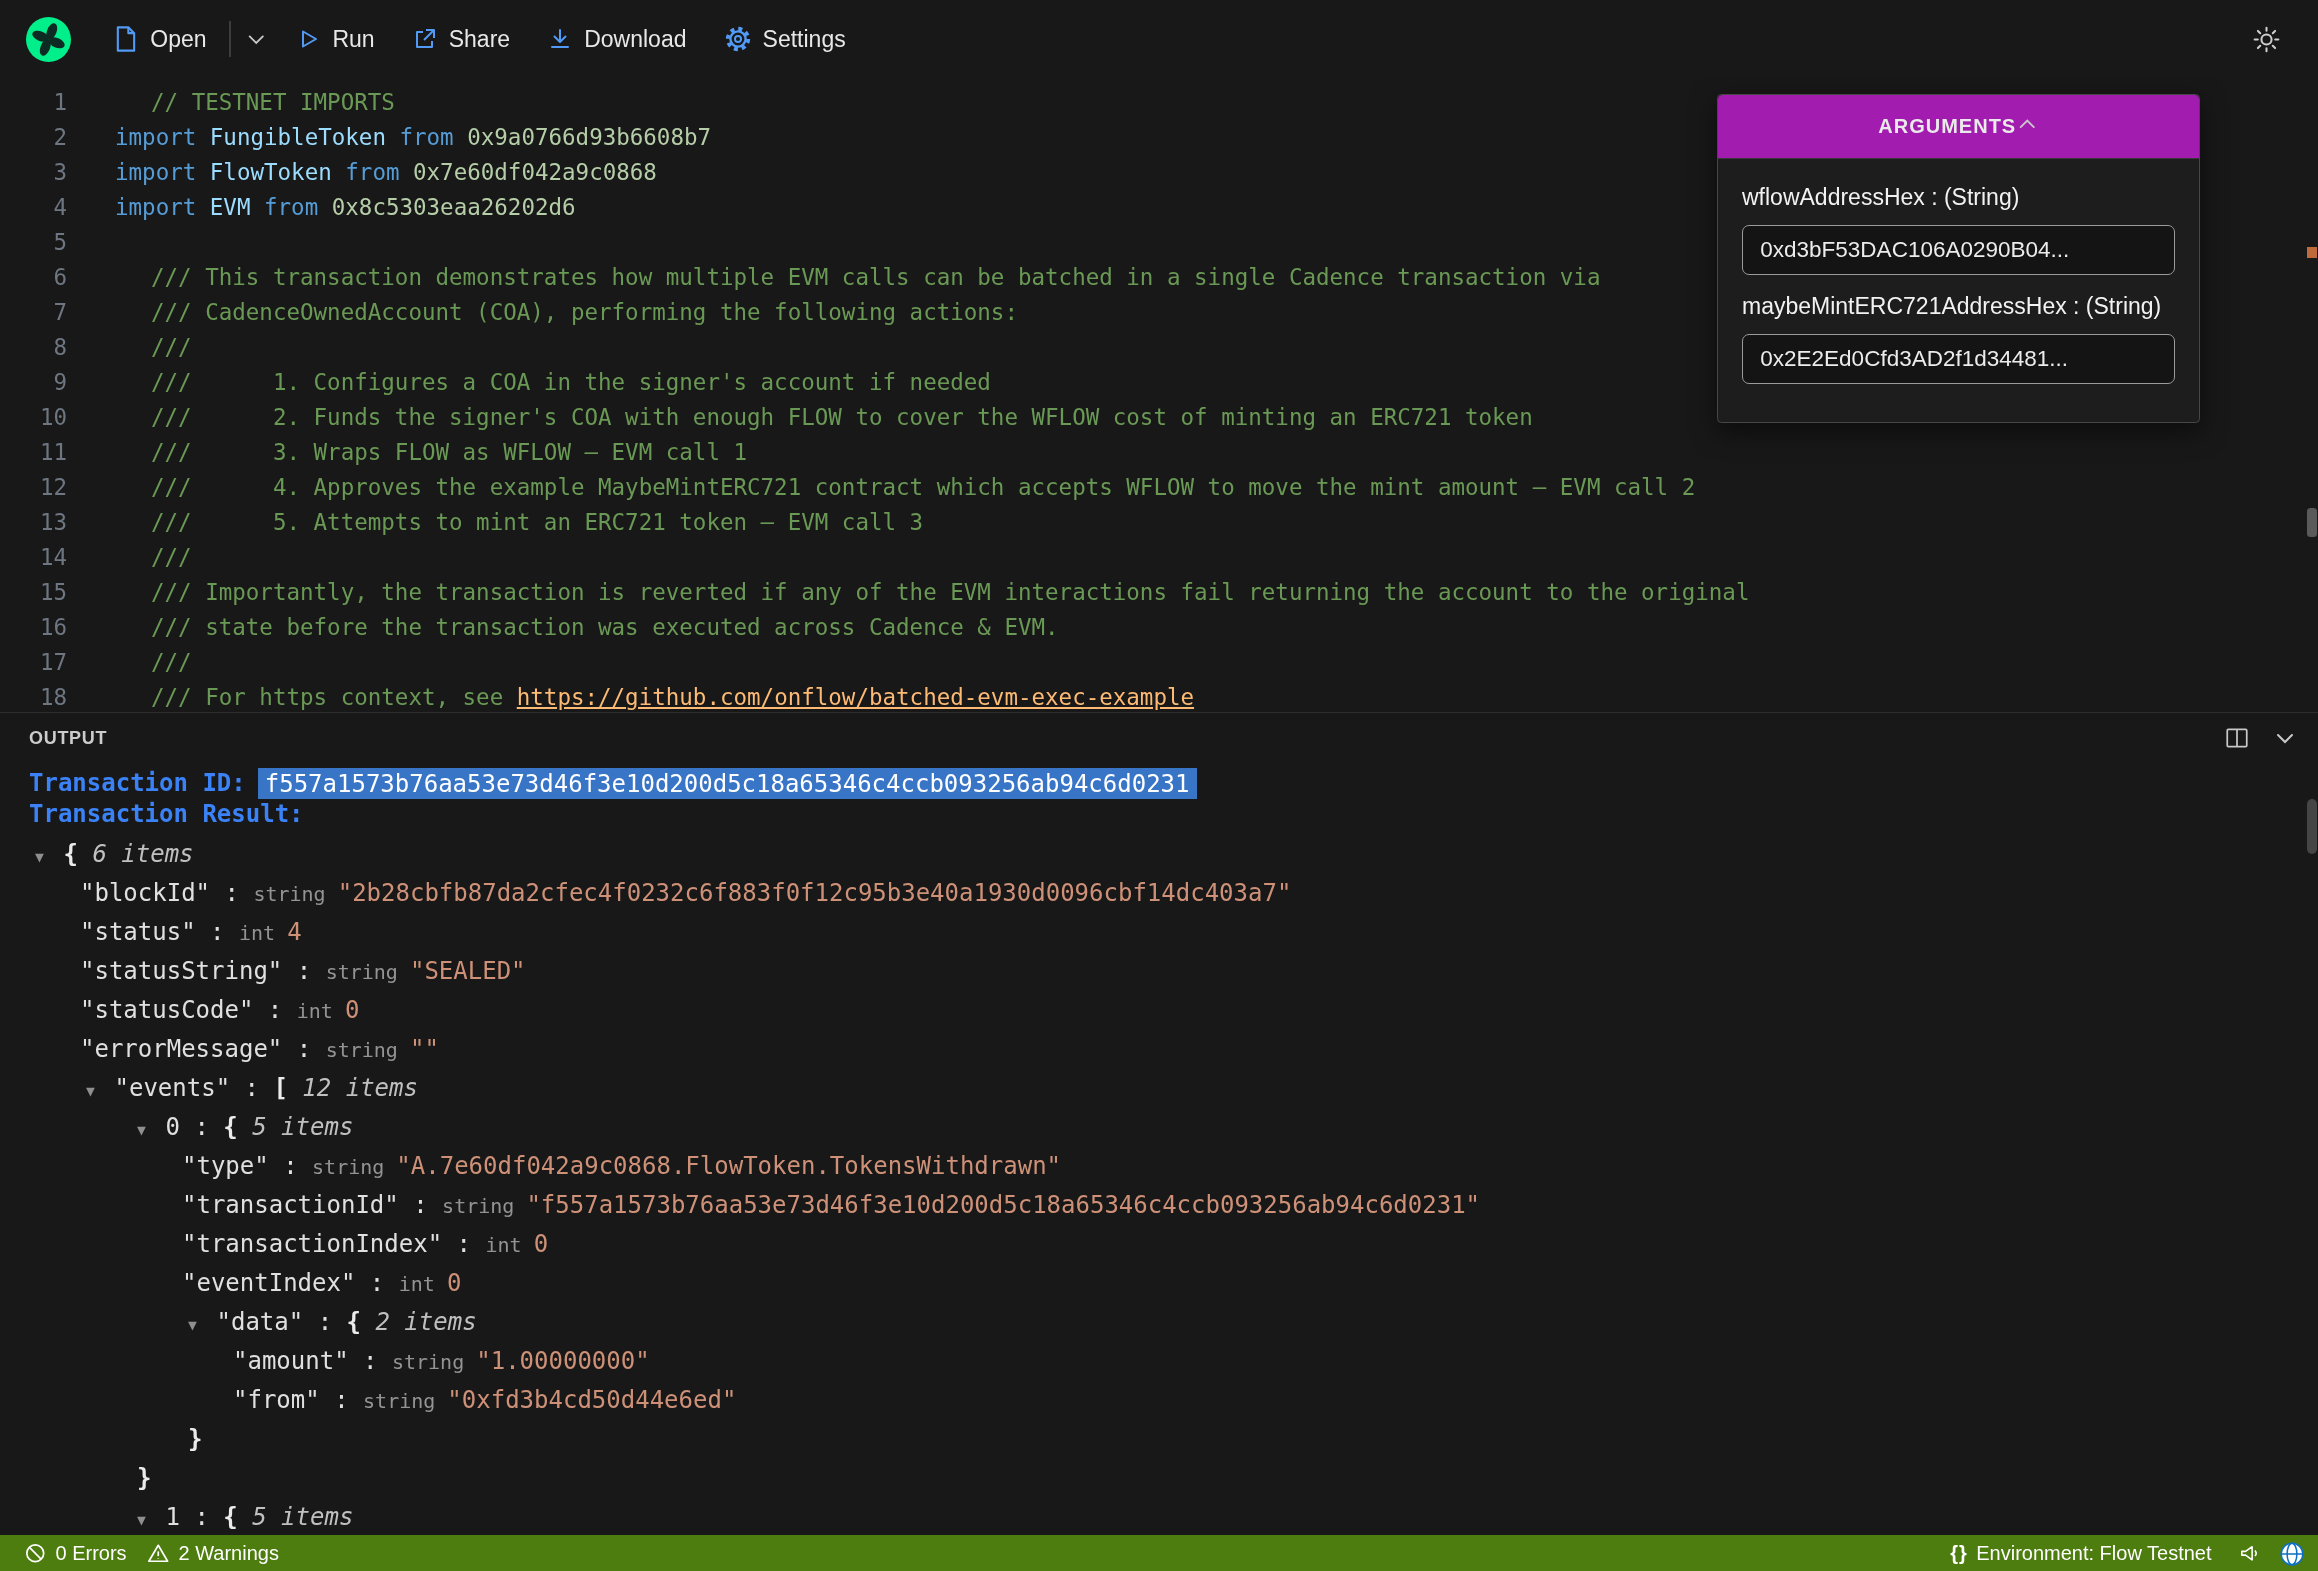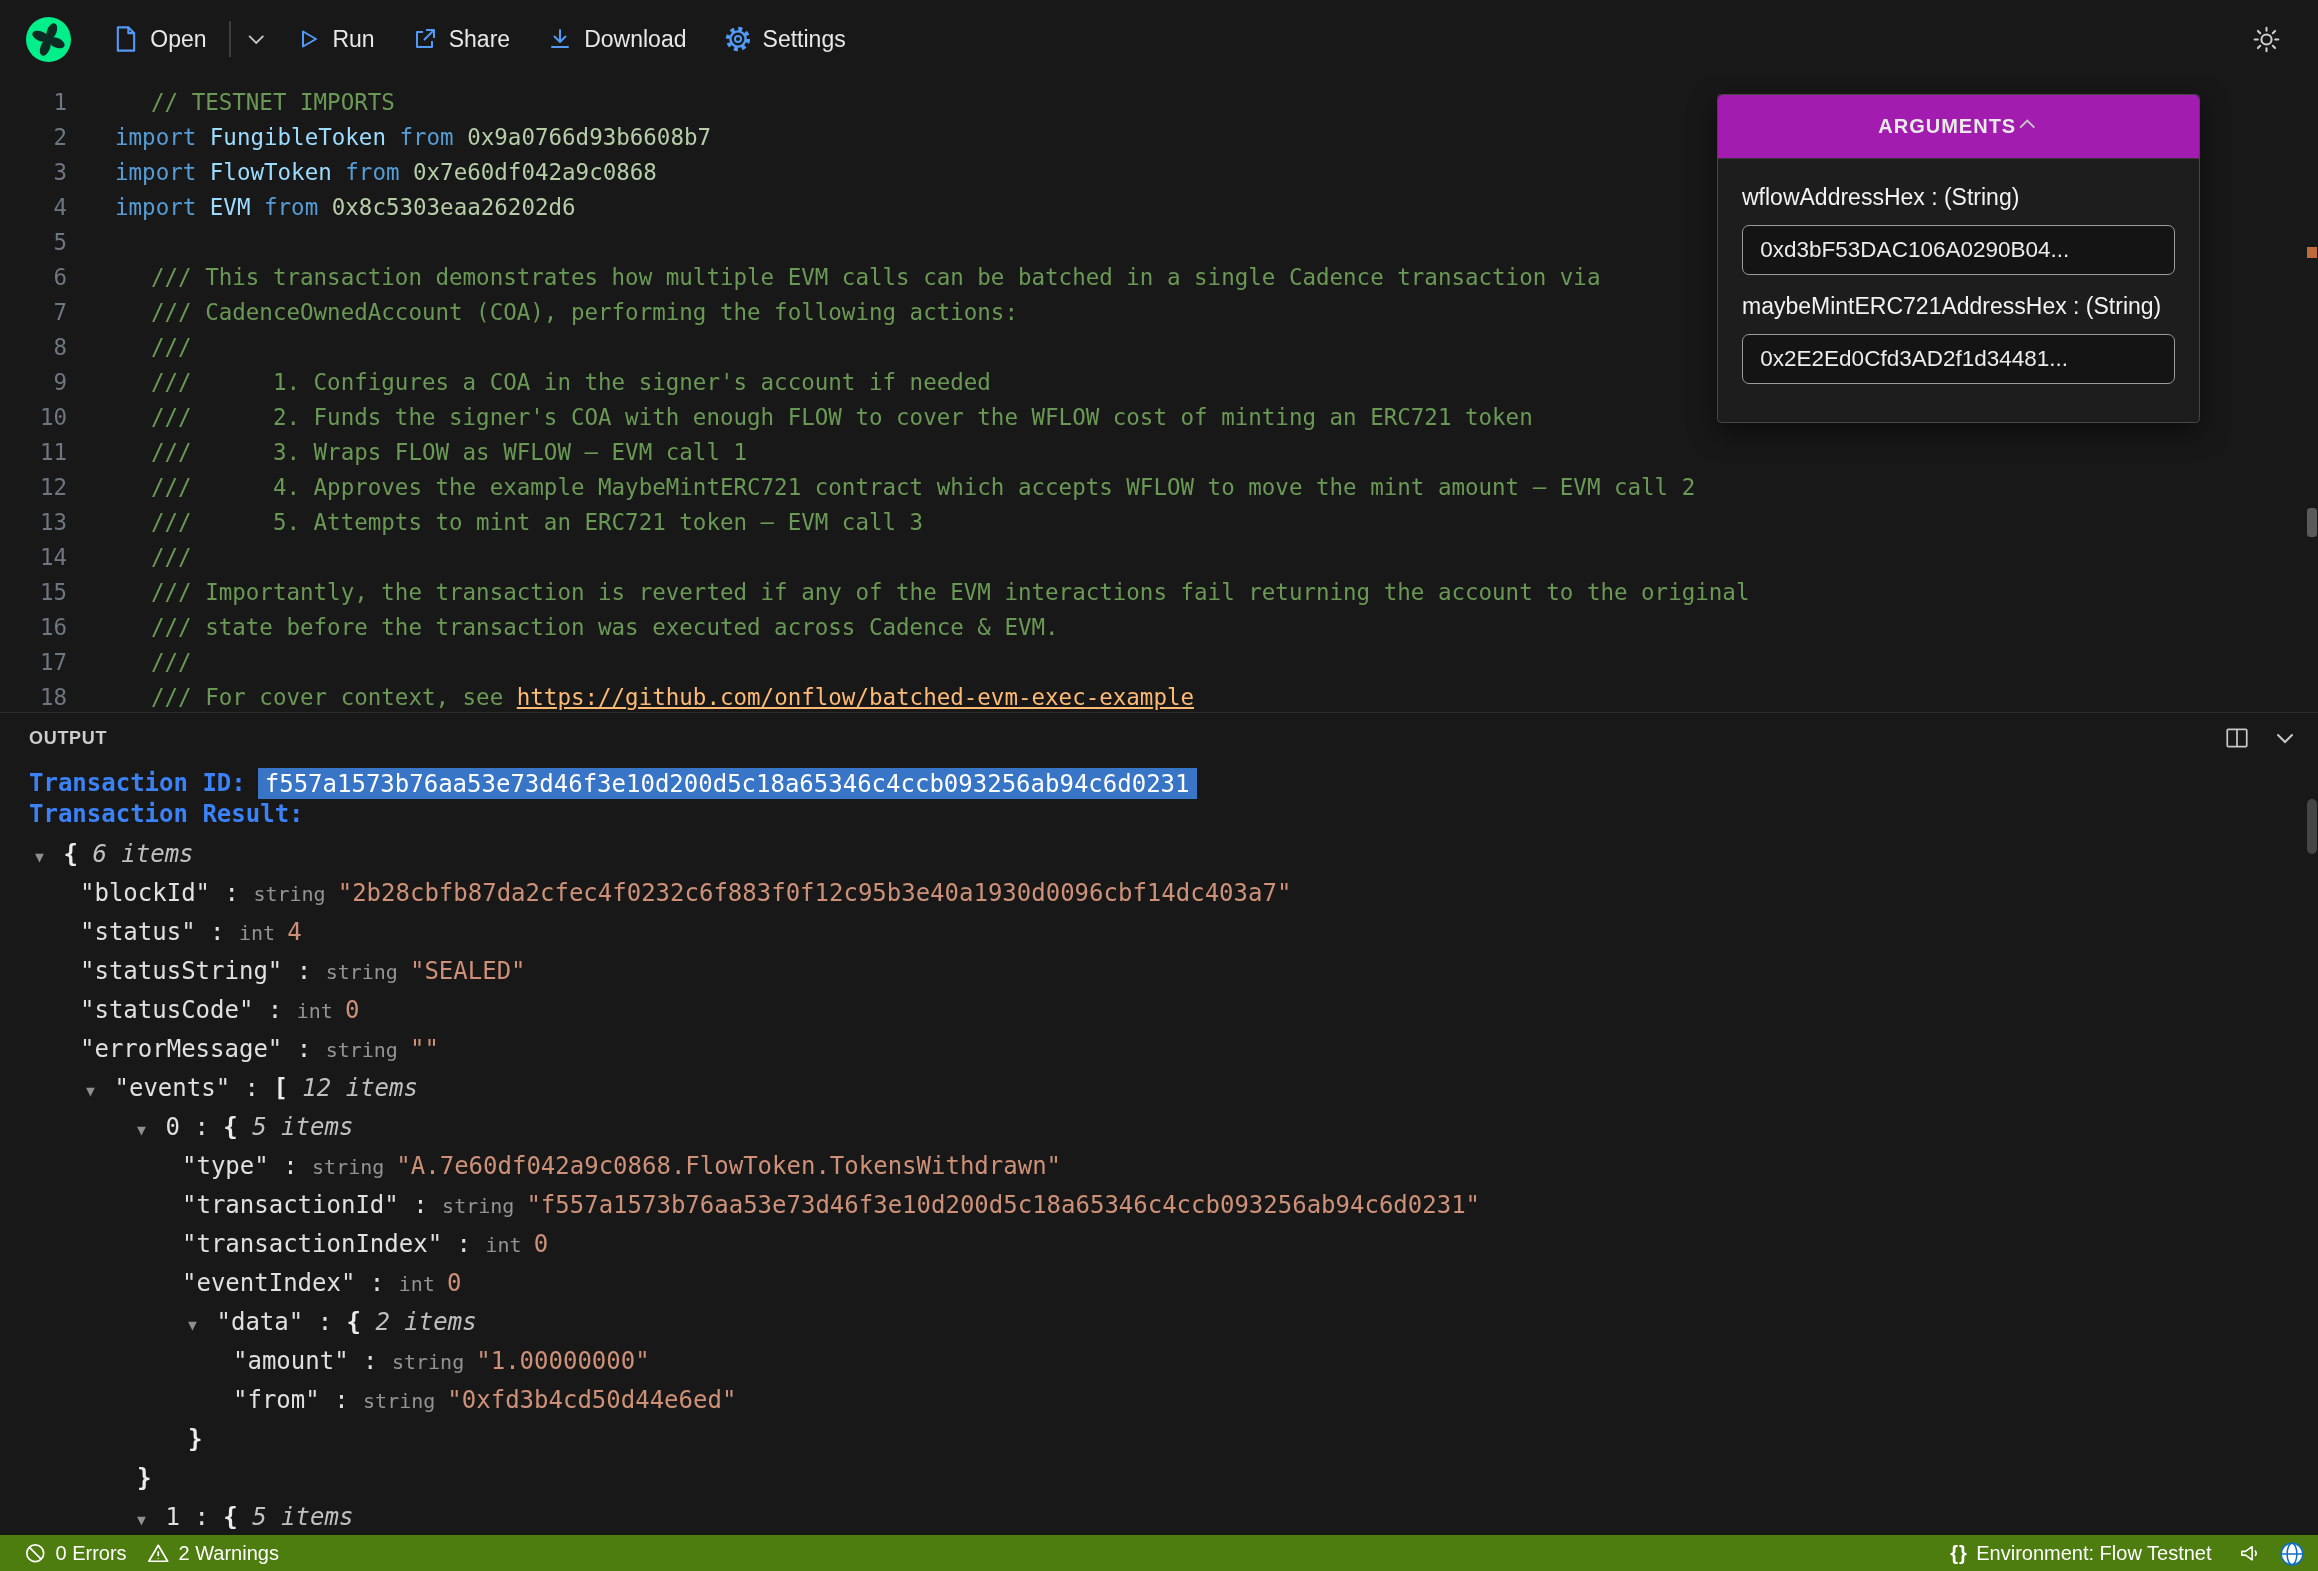--- a/index.html
+++ b/index.html
@@ -239,21 +239,21 @@
         <div class="code-line">
           <div class="gutter">16</div>
           <div class="code-text"><span class="tk-c">/// state before the transaction was executed across Cadence &amp; EVM.</span></div>
         </div>
         <div class="code-line">
           <div class="gutter">17</div>
           <div class="code-text"><span class="tk-c">///</span></div>
         </div>
         <div class="code-line">
           <div class="gutter">18</div>
-          <div class="code-text"><span class="tk-c">/// For cover context, see </span><span class="tk-l">https://github.com/onflow/batched-evm-exec-example</span></div>
+          <div class="code-text"><span class="tk-c">/// For https context, see </span><span class="tk-l">https://github.com/onflow/batched-evm-exec-example</span></div>
         </div>
       </div>
 
     <div class="scroll-markers">
       <div class="marker-warn"></div>
       <div class="marker-dim"></div>
     </div>
 
     <aside class="args-card">
       <div class="args-header">

